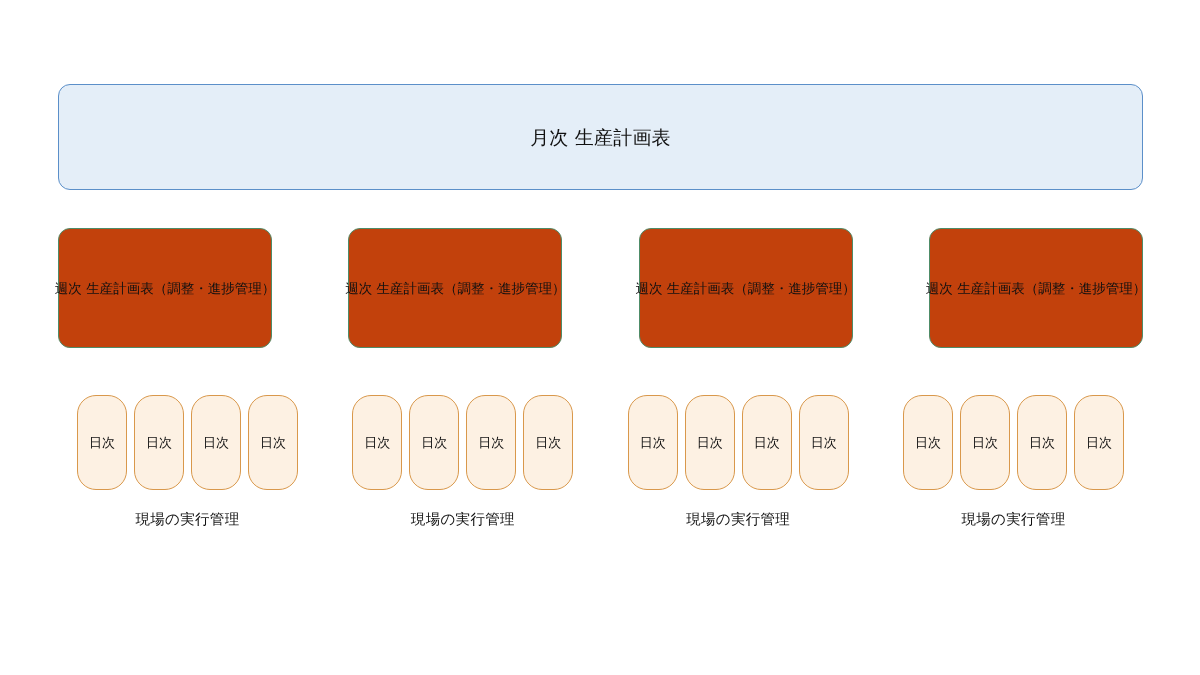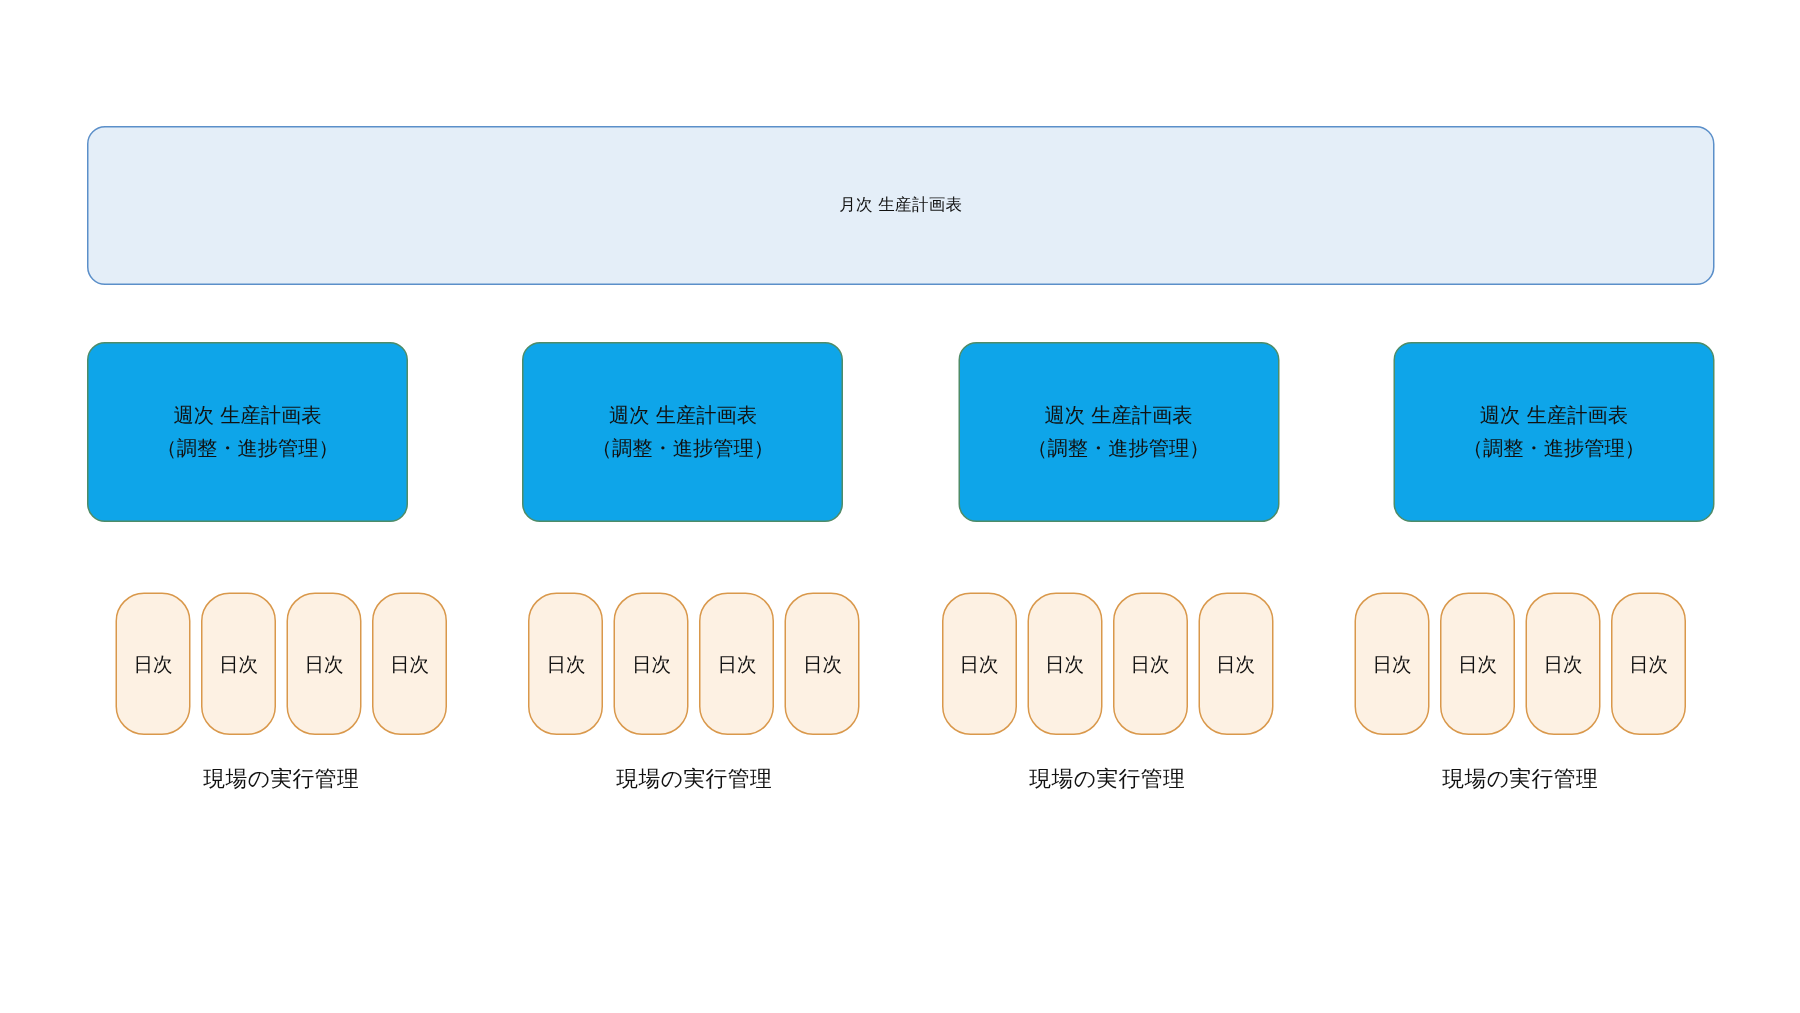--- a/index.html
+++ b/index.html
@@ -30,46 +30,45 @@
     box-sizing: border-box;
     background: #e4eef8;
     border: 1.6px solid #5b8fc9;
     border-radius: 12px;
     display: flex;
     flex-direction: column;
     align-items: center;
     justify-content: center;
   }
   .monthly-box .line {
-    font-size: 11px;
+    font-size: 19px;
     line-height: 26px;
     color: #111111;
     letter-spacing: 0.2px;
     white-space: nowrap;
   }
 
   
   .weekly-row {
     position: absolute;
     left: 58px;
     top: 228px;
     width: 1085px;
     height: 120px;
     display: flex;
     justify-content: space-between;
   }
   .weekly-box {
     width: 214px;
     height: 120px;
     box-sizing: border-box;
-    background: #0ea5e9;
+    background: #c2410c;
     border: 1.5px solid #4e8c68;
     border-radius: 12px;
     display: flex;
-    flex-direction: column;
     align-items: center;
     justify-content: center;
   }
   .weekly-box .line {
     font-size: 13.5px;
     line-height: 22px;
     color: #111111;
     white-space: nowrap;
   }
 

